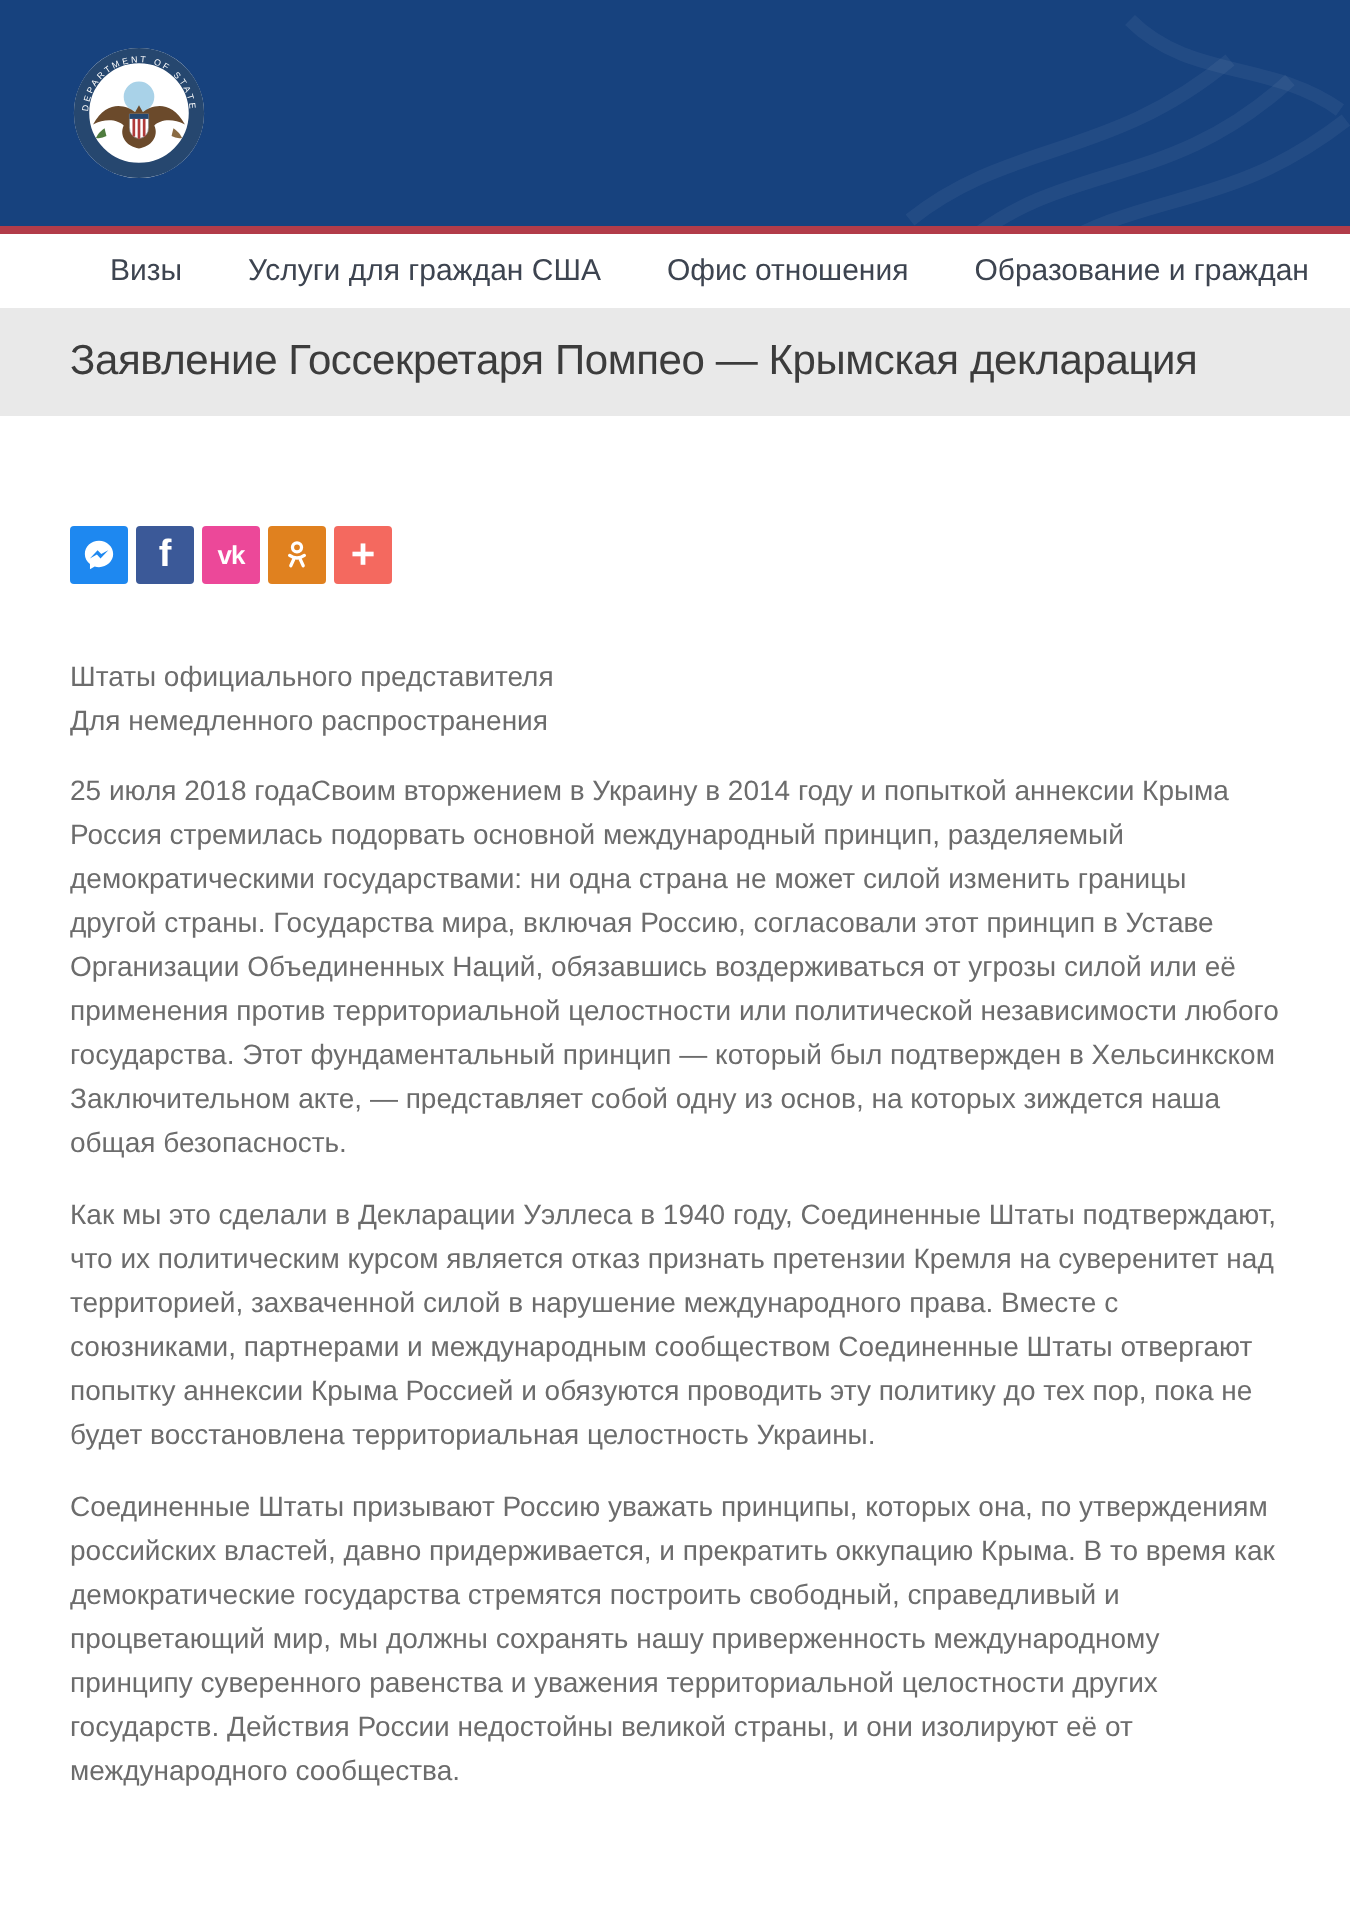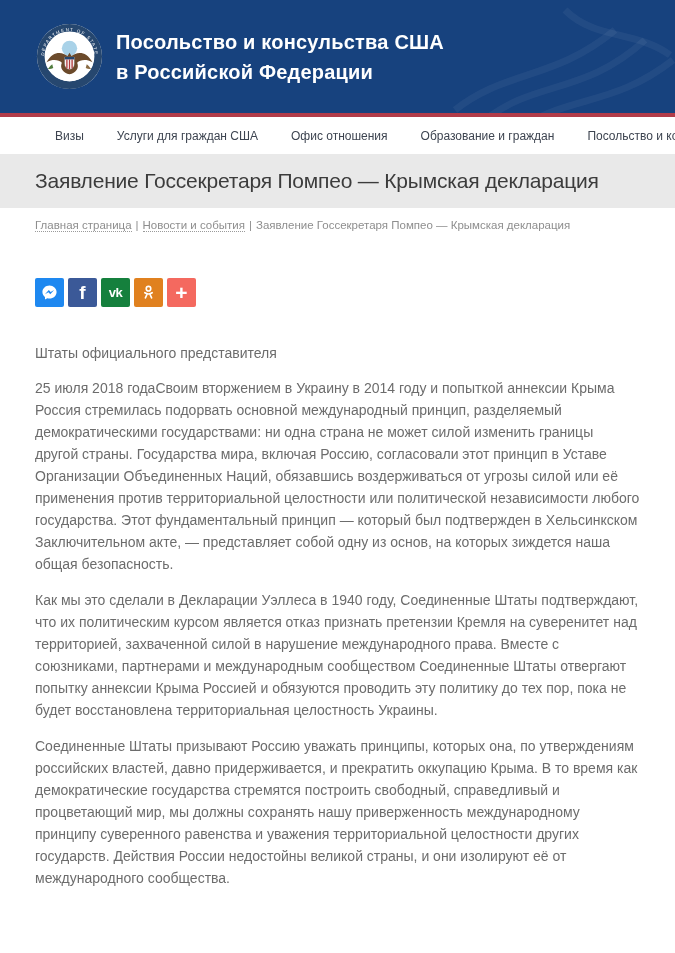--- a/index.html
+++ b/index.html
@@ -22,21 +22,21 @@
   .site-title {
     color:#fff; font-size:20px; line-height:30px; font-weight:bold;
     letter-spacing:.2px; position:relative; z-index:1;
   }
 
   
   .nav {
     height:37px; background:#fff; display:flex; align-items:center;
     gap:33px; padding-left:55px; white-space:nowrap; overflow:hidden;
   }
-  .nav-item { font-size:12px; color:#3d4450; cursor:pointer; flex:0 0 auto; }
+  .nav-item { font-size:15px; color:#3d4450; cursor:pointer; flex:0 0 auto; }
 
   
   .title-bar { height:54px; background:#e9e9e9; display:flex; align-items:center; padding:0 35px; }
   .page-title { font-size:21px; color:#3c3c3c; font-weight:400; letter-spacing:-.2px; white-space:nowrap; }
 
   
   .content { padding:10px 35px 0 35px; }
 
   .breadcrumb { font-size:11.5px; color:#8e8e8e; line-height:15px; }
   .breadcrumb a, .dotted-link {
@@ -96,73 +96,67 @@
                C 28.5 52.5, 24.5 47, 27 41.5 C 24 38.5, 17.5 37.5, 11 41 Z" fill="#6b4a2b"></path>
       <path d="M17 43 q-3 2 -4.5 5 q3 .5 5.5 -1 z" fill="#4f7c3e"></path>
       <path d="M53 43 q3 2 4.5 5 q-3 .5 -5.5 -1 z" fill="#8a6b43"></path>
       <path d="M30 35.5 h10 v7 q0 5 -5 6 q-5 -1 -5 -6 z" fill="#ffffff" stroke="#888" stroke-width="0.4"></path>
       <rect x="30" y="35.5" width="10" height="2.6" fill="#26476f"></rect>
       <rect x="31.6" y="38.1" width="1.4" height="9.2" fill="#b03a3a"></rect>
       <rect x="34.3" y="38.1" width="1.4" height="10.4" fill="#b03a3a"></rect>
       <rect x="37" y="38.1" width="1.4" height="9.2" fill="#b03a3a"></rect>
     </svg>
 
-    <div class="site-title">
-      <div>Посольство и консульства США</div>
-      <div>в Российской Федерации</div>
-    </div>
   </div>
 
   <div class="nav">
     <span class="nav-item">Визы</span>
     <span class="nav-item">Услуги для граждан США</span>
     <span class="nav-item">Офис отношения</span>
     <span class="nav-item">Образование и граждан</span>
     <span class="nav-item">Посольство и консульства</span>
   </div>
 
   <div class="title-bar">
     <h1 class="page-title">Заявление Госсекретаря Помпео — Крымская декларация</h1>
   </div>
 
   <div class="content">
 
-    <div class="breadcrumb">
-      <a>Главная страница</a><span class="crumb-sep">|</span><a>Новости и события</a><span class="crumb-sep">|</span><span>Заявление Госсекретаря Помпео — Крымская декларация</span>
-    </div>
 
     <div class="share-row">
       <div class="share-btn" style="background:#1e88f0">
         <svg width="17" height="17" viewBox="0 0 24 24">
           <path fill="#fff" d="M12 2C6.48 2 2 6.14 2 11.25c0 2.88 1.42 5.45 3.63 7.15V22l3.35-1.85c.95.27 1.96.41 3.02.41 5.52 0 10-4.14 10-9.25S17.52 2 12 2zm1.07 12.41l-2.54-2.71-4.99 2.73 5.48-5.82 2.55 2.71 4.98-2.73-5.48 5.82z"></path>
         </svg>
       </div>
       <div class="share-btn" style="background:#3b5998">
         <span class="glyph-f">f</span>
       </div>
-      <div class="share-btn" style="background:#15803d">
+      <div class="share-btn" style="background:#ec4899">
         <span class="glyph-vk">vk</span>
       </div>
       <div class="share-btn" style="background:#e0811f">
         <svg width="17" height="17" viewBox="0 0 24 24">
           <circle cx="12" cy="6.6" r="3.2" fill="none" stroke="#fff" stroke-width="2.3"></circle>
           <path d="M6.8 12.3 q5.2 3.6 10.4 0" fill="none" stroke="#fff" stroke-width="2.3" stroke-linecap="round"></path>
           <path d="M9.8 14.8 L7.6 19.6" fill="none" stroke="#fff" stroke-width="2.3" stroke-linecap="round"></path>
           <path d="M14.2 14.8 L16.4 19.6" fill="none" stroke="#fff" stroke-width="2.3" stroke-linecap="round"></path>
         </svg>
       </div>
       <div class="share-btn" style="background:#f4695f">
         <span class="glyph-plus">+</span>
       </div>
     </div>
 
     <div class="article">
       <p class="intro">
         <br>
         <span>Штаты официального представителя</span><br>
+        <span>Для немедленного распространения</span>
       </p>
       <p>25 июля 2018 годаСвоим вторжением в Украину в 2014 году и попыткой аннексии Крыма Россия стремилась подорвать основной международный принцип, разделяемый демократическими государствами: ни одна страна не может силой изменить границы другой страны. Государства мира, включая Россию, согласовали этот принцип в Уставе Организации Объединенных Наций, обязавшись воздерживаться от угрозы силой или её применения против территориальной целостности или политической независимости любого государства. Этот фундаментальный принцип — который был подтвержден в Хельсинкском Заключительном акте, — представляет собой одну из основ, на которых зиждется наша общая безопасность.</p>
       <p>Как мы это сделали в Декларации Уэллеса в 1940 году, Соединенные Штаты подтверждают, что их политическим курсом является отказ признать претензии Кремля на суверенитет над территорией, захваченной силой в нарушение международного права. Вместе с союзниками, партнерами и международным сообществом Соединенные Штаты отвергают попытку аннексии Крыма Россией и обязуются проводить эту политику до тех пор, пока не будет восстановлена территориальная целостность Украины.</p>
       <p>Соединенные Штаты призывают Россию уважать принципы, которых она, по утверждениям российских властей, давно придерживается, и прекратить оккупацию Крыма. В то время как демократические государства стремятся построить свободный, справедливый и процветающий мир, мы должны сохранять нашу приверженность международному принципу суверенного равенства и уважения территориальной целостности других государств. Действия России недостойны великой страны, и они изолируют её от международного сообщества.</p>
     </div>
 
   </div>
 </div>
 
 </body></html>

